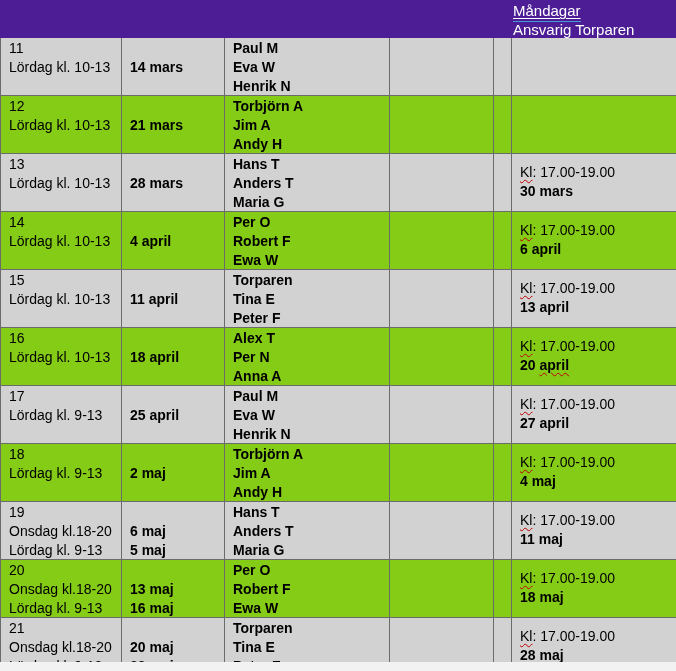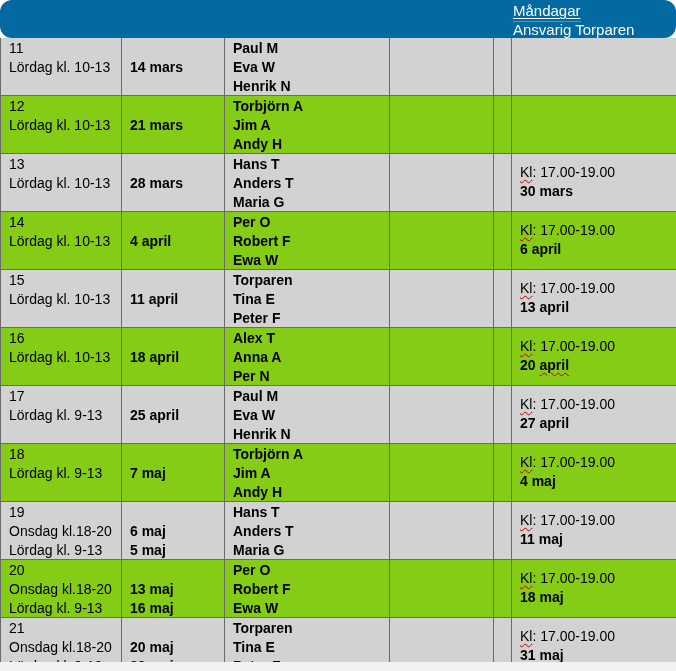--- a/index.html
+++ b/index.html
@@ -44,21 +44,21 @@
     text-decoration-line:underline; text-decoration-style:wavy;
     text-decoration-thickness:1px; text-underline-offset:2px;
   }
   .bottom-strip {
     position:absolute; left:0; bottom:0; width:676px; height:9px; z-index:5;
   }
 </style>
 <style>.mandagar::after{background:#4699d4;}.t-row{border-bottom-color:#6b6b6b;background:#84cc16;color:#000000;}.t-row.shaded{background:#d2d2d2;}.c{border-right-color:#6b6b6b;}.c1{border-left-color:#6b6b6b;}.squiggle{text-decoration-color:#c00000;}</style></head>
 <body>
 
-<div class="header-bar" style="background: #0369a1; color: rgb(255, 255, 255); border-radius: 12px;">
+<div class="header-bar" style="background: #4c1d95; color: rgb(255, 255, 255);">
   <div class="line">
     <span class="mandagar">Måndagar</span>
   </div>
   <div class="line">
     <span>Ansvarig Torparen</span>
   </div>
 </div>
 
 <div class="table-wrap">
     <div class="t-row shaded">
@@ -164,22 +164,22 @@
       <div class="c c1">
         <div class="line week-line">16</div>
         <div class="line day-line">Lördag kl. 10-13</div>
       </div>
       <div class="c c2">
         <div class="skip"></div>
         <div class="line date-line">18 april</div>
       </div>
       <div class="c c3">
         <div class="line name-line">Alex T</div>
+        <div class="line name-line">Per N</div>
         <div class="line name-line">Anna A</div>
-        <div class="line name-line">Per N</div>
       </div>
       <div class="c c4"></div>
       <div class="c c5"></div>
       <div class="c c6">
         <div class="line monday-time"><span class="squiggle">Kl</span><span>: 17.00-19.00</span></div>
         <div class="line monday-date"><span>20</span><span>&nbsp;</span><span class="squiggle">april</span></div>
       </div>
     </div>
     <div class="t-row shaded">
       <div class="c c1">
@@ -202,21 +202,21 @@
         <div class="line monday-date">27 april</div>
       </div>
     </div>
     <div class="t-row">
       <div class="c c1">
         <div class="line week-line">18</div>
         <div class="line day-line">Lördag kl. 9-13</div>
       </div>
       <div class="c c2">
         <div class="skip"></div>
-        <div class="line date-line">7 maj</div>
+        <div class="line date-line">2 maj</div>
       </div>
       <div class="c c3">
         <div class="line name-line">Torbjörn A</div>
         <div class="line name-line">Jim A</div>
         <div class="line name-line">Andy H</div>
       </div>
       <div class="c c4"></div>
       <div class="c c5"></div>
       <div class="c c6">
         <div class="line monday-time"><span class="squiggle">Kl</span><span>: 17.00-19.00</span></div>
@@ -282,18 +282,18 @@
       </div>
       <div class="c c3">
         <div class="line name-line">Torparen</div>
         <div class="line name-line">Tina E</div>
         <div class="line name-line">Peter F</div>
       </div>
       <div class="c c4"></div>
       <div class="c c5"></div>
       <div class="c c6">
         <div class="line monday-time"><span class="squiggle">Kl</span><span>: 17.00-19.00</span></div>
-        <div class="line monday-date">31 maj</div>
+        <div class="line monday-date">28 maj</div>
       </div>
     </div>
   </div>
 
 <div class="bottom-strip" style="background: rgb(242, 242, 242);"></div>
 
 </body></html>

